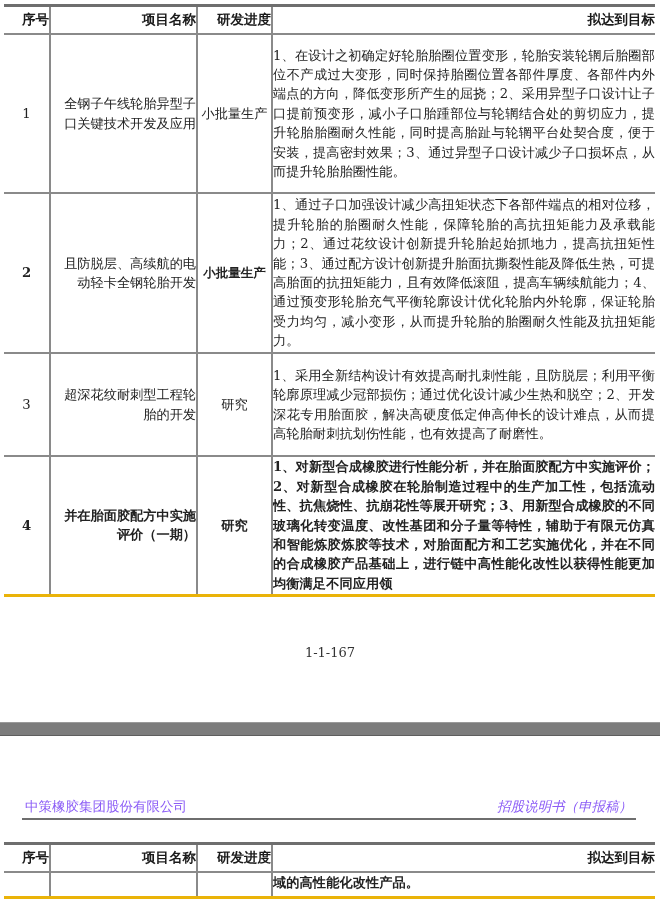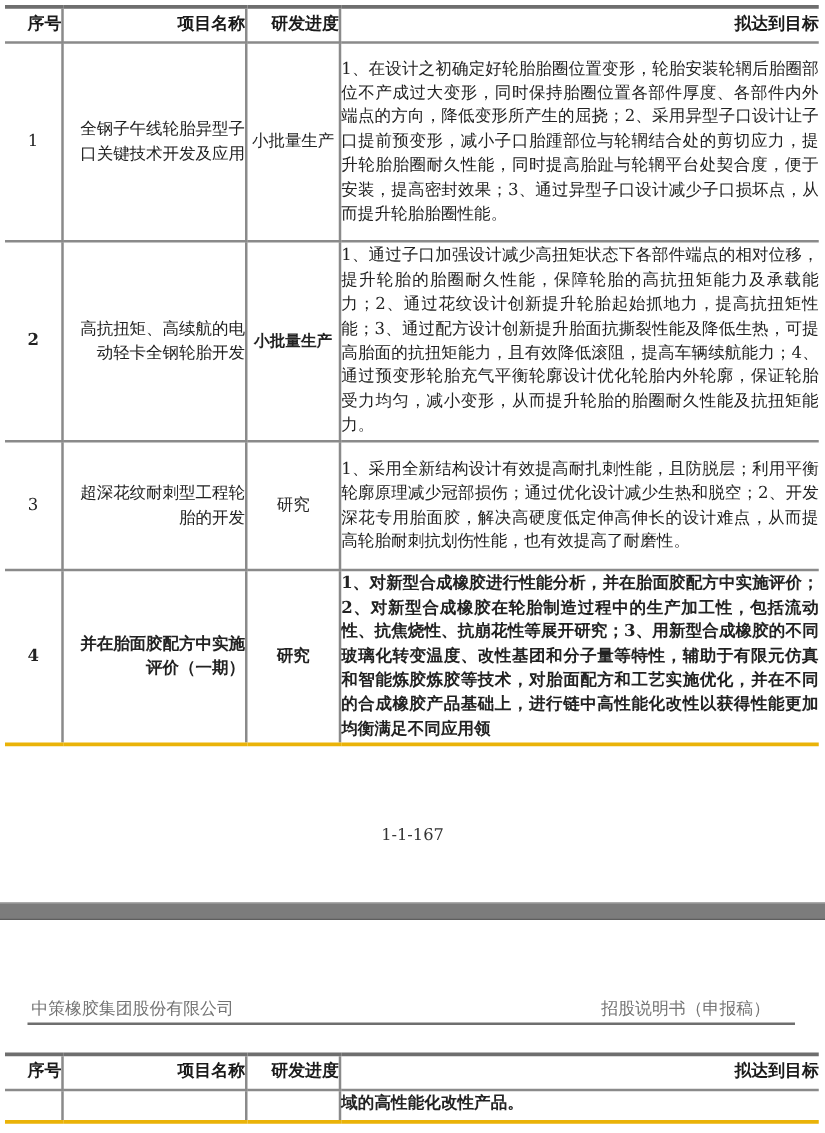--- a/index.html
+++ b/index.html
@@ -25,32 +25,32 @@
     border-top: 3px solid #6e6e6e; height: 26px; text-align: right;
   }
   table.rd tbody tr:last-child td { border-bottom: 3px solid #eab308; font-weight: bold; }
   td.num { text-align: center; }
   td.name { padding: 0 8px 0 8px; text-align: right; }
   td.status { text-align: center; padding: 0 4px; }
   td.status.bold { font-family: "DejaVu Sans", "Liberation Sans", sans-serif; font-weight: bold; font-size: 12.5px; }
   td.goal { padding: 2px 4px 2px 5px; text-align: justify; letter-spacing: 0.1px; }
   .pagenum {
     position: absolute; top: 645px; left: 0; width: 660px; text-align: center;
-    font-size: 13px; color: #333; margin-top: 16px;
+    font-size: 13px; color: #333;
   }
   .gap-band {
     position: absolute; left: 0; top: 722px; width: 660px; height: 12px;
     background: #7c7c7c; border-top: 1px solid #9a9a9a; border-bottom: 1px solid #5e5e5e;
   }
   .doc-header {
     position: absolute; left: 22px; top: 796px; width: 614px; height: 22px;
-    border-bottom: 2px solid #6e6e6e; font-size: 13.5px; color: #737373;
+    border-bottom: 2px solid #6e6e6e; font-size: 13.5px; color: #8b5cf6;
   }
   .doc-header .left { position: absolute; left: 3px; bottom: 2px; }
-  .doc-header .right { position: absolute; right: 20px; bottom: 2px; }
+  .doc-header .right { position: absolute; right: 4px; bottom: 2px; font-style: italic; }
 </style>
 </head>
 <body>
 
 <table class="rd" style="left:4px; top:4px; width:651px;">
   <colgroup>
     <col style="width:46px">
     <col style="width:147px">
     <col style="width:75px">
     <col style="width:383px">
@@ -65,21 +65,21 @@
   </thead>
   <tbody>
     <tr style="height:159px;">
       <td class="num">1</td>
       <td class="name">全钢子午线轮胎异型子口关键技术开发及应用</td>
       <td class="status">小批量生产</td>
       <td class="goal">1、在设计之初确定好轮胎胎圈位置变形，轮胎安装轮辋后胎圈部位不产成过大变形，同时保持胎圈位置各部件厚度、各部件内外端点的方向，降低变形所产生的屈挠；2、采用异型子口设计让子口提前预变形，减小子口胎踵部位与轮辋结合处的剪切应力，提升轮胎胎圈耐久性能，同时提高胎趾与轮辋平台处契合度，便于安装，提高密封效果；3、通过异型子口设计减少子口损坏点，从而提升轮胎胎圈性能。</td>
     </tr>
     <tr style="height:160px;">
       <td class="num" style="font-weight:bold;">2</td>
-      <td class="name">高抗扭矩、高续航的电动轻卡全钢轮胎开发</td>
+      <td class="name">且防脱层、高续航的电动轻卡全钢轮胎开发</td>
       <td class="status bold">小批量生产</td>
       <td class="goal">1、通过子口加强设计减少高扭矩状态下各部件端点的相对位移，提升轮胎的胎圈耐久性能，保障轮胎的高抗扭矩能力及承载能力；2、通过花纹设计创新提升轮胎起始抓地力，提高抗扭矩性能；3、通过配方设计创新提升胎面抗撕裂性能及降低生热，可提高胎面的抗扭矩能力，且有效降低滚阻，提高车辆续航能力；4、通过预变形轮胎充气平衡轮廓设计优化轮胎内外轮廓，保证轮胎受力均匀，减小变形，从而提升轮胎的胎圈耐久性能及抗扭矩能力。</td>
     </tr>
     <tr style="height:103px;">
       <td class="num">3</td>
       <td class="name">超深花纹耐刺型工程轮胎的开发</td>
       <td class="status">研究</td>
       <td class="goal">1、采用全新结构设计有效提高耐扎刺性能，且防脱层；利用平衡轮廓原理减少冠部损伤；通过优化设计减少生热和脱空；2、开发深花专用胎面胶，解决高硬度低定伸高伸长的设计难点，从而提高轮胎耐刺抗划伤性能，也有效提高了耐磨性。</td>
     </tr>
     <tr style="height:139px;">

